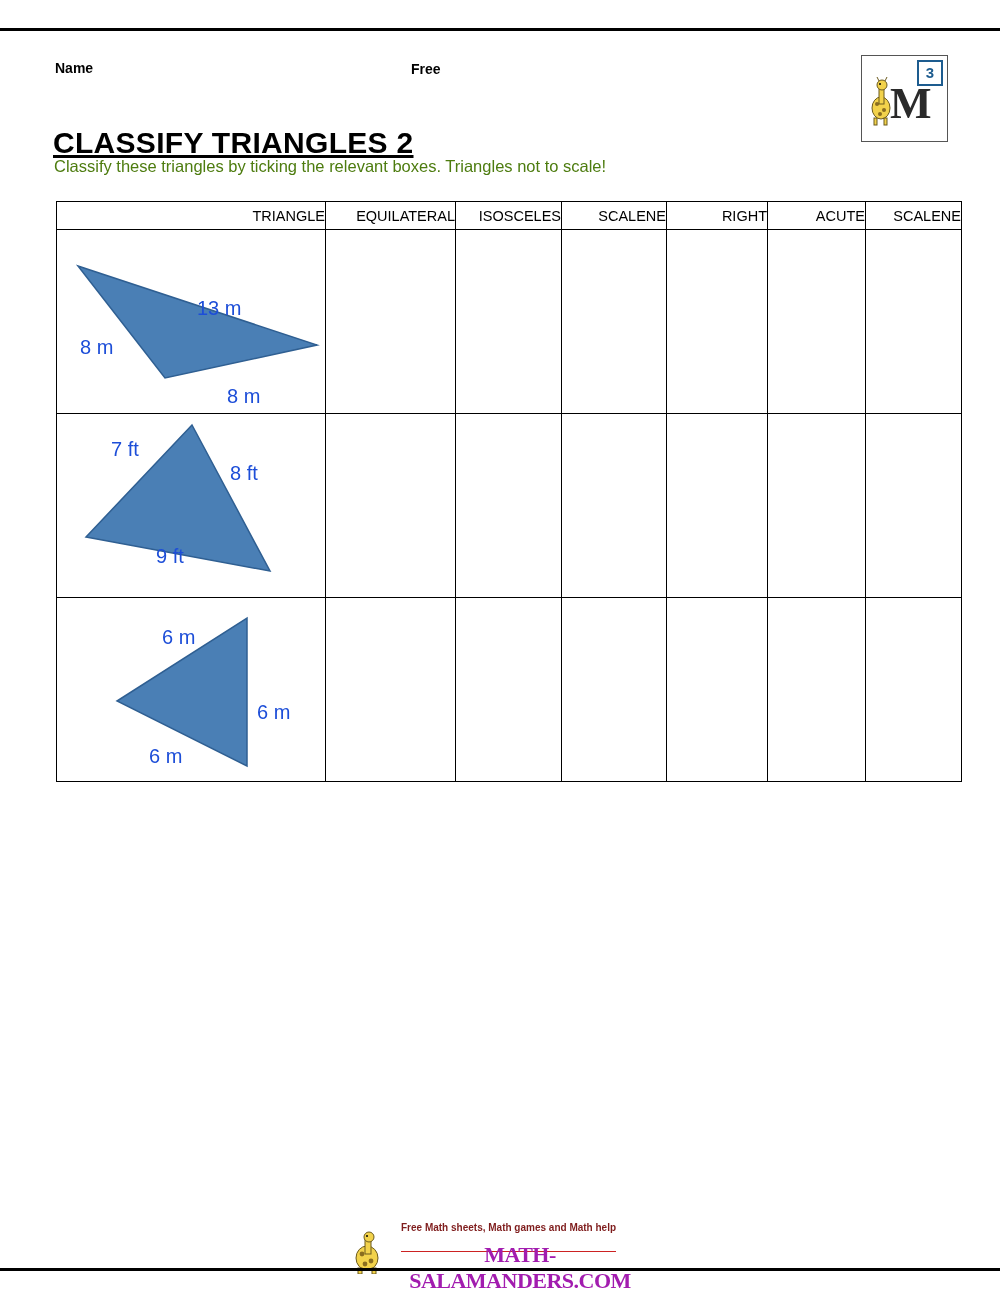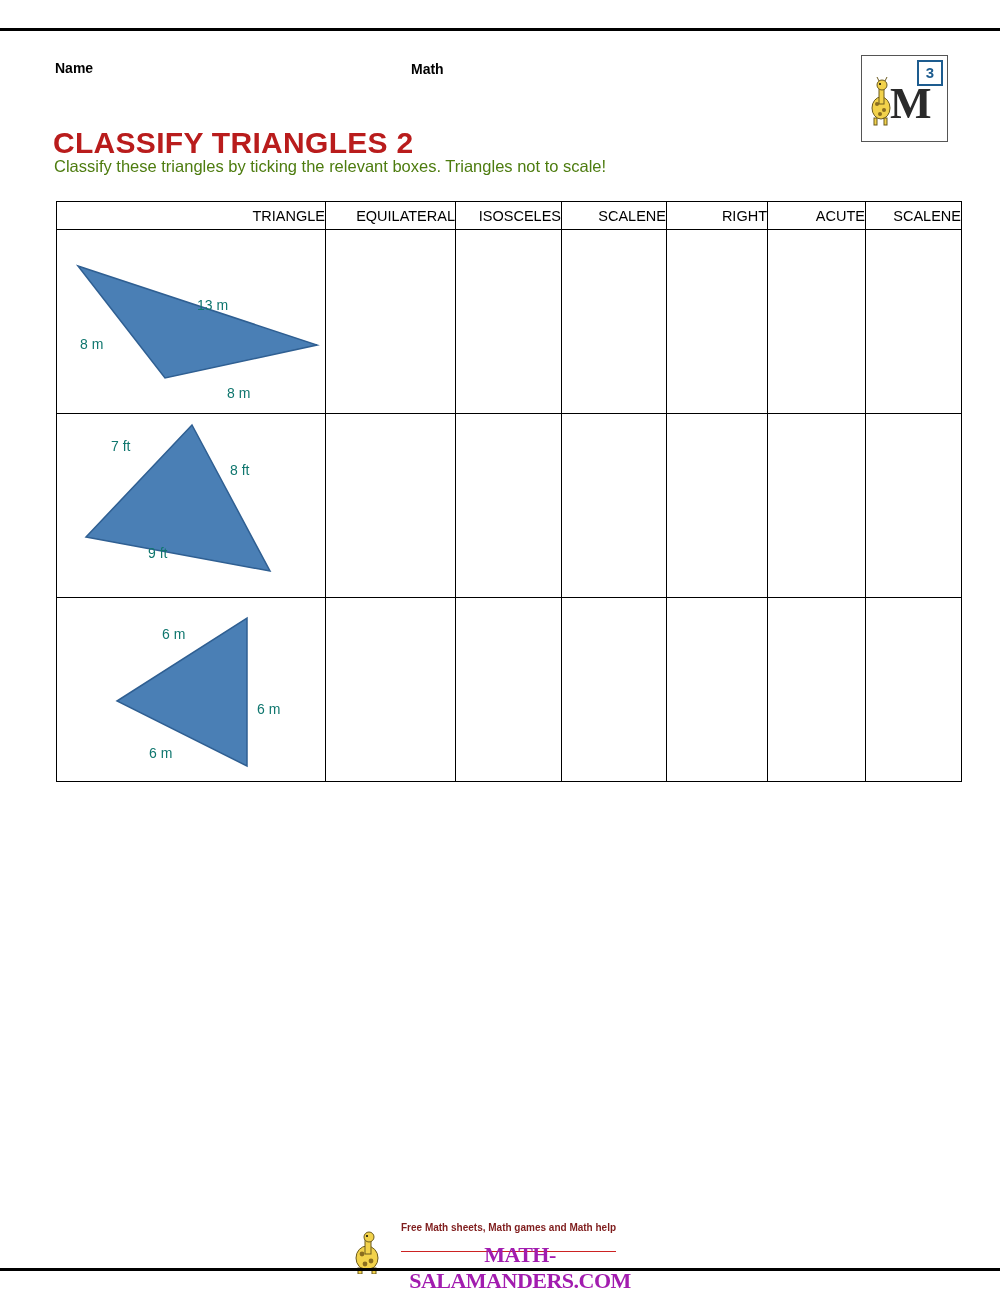--- a/index.html
+++ b/index.html
@@ -43,22 +43,23 @@
     top: 61px;
     left: 411px;
     font-size: 14px;
     font-weight: bold;
   }
   .worksheet-title {
     position: absolute;
     top: 106px;
     left: 53px;
     font-size: 30px;
-    color: #b91c1c;
+    color: #000000;
     letter-spacing: 0.3px;
+    text-decoration: underline;
   }
   .instructions {
     position: absolute;
     top: 157px;
     left: 54px;
     font-size: 16.5px;
     color: #4d7c0f;
   }
   
   .logo-box {
@@ -139,22 +140,22 @@
     height: 183px;
     vertical-align: top;
   }
   .tri-cell svg {
     display: block;
   }
   .tick-cell { background: #ffffff; }
 
   .label {
     position: absolute;
-    font-size: 14px;
-    color: #0f766e;
+    font-size: 20px;
+    color: #1d4ed8;
     white-space: nowrap;
   }
   
   .footer {
     position: absolute;
     top: 1222px;
     left: 0;
     width: 1000px;
     text-align: center;
   }
@@ -191,21 +192,21 @@
     width: 46px;
     height: 44px;
   }
 </style>
 </head>
 <body>
 
 <div class="top-rule"></div>
 
 <div class="name-label">Name</div>
-<div class="date-label">Math</div>
+<div class="date-label">Free</div>
 
 <h1 class="worksheet-title">CLASSIFY TRIANGLES 2</h1>
 <div class="instructions">Classify these triangles by ticking the relevant boxes. Triangles not to scale!</div>
 
 <div class="logo-box">
   <div class="logo-inner">
     <svg class="logo-giraffe" viewBox="0 0 26 52">
       <ellipse cx="13" cy="34" rx="9" ry="11" fill="#f2d24b" stroke="#6b5a1e" stroke-width="1"></ellipse>
       <circle cx="9" cy="30" r="2" fill="#8a6d1f"></circle>
       <circle cx="16" cy="36" r="2" fill="#8a6d1f"></circle>
@@ -265,21 +266,21 @@
 
 
 
     <tr>
       <td class="tri-cell">
         <svg width="268" height="182" viewBox="0 0 268 182">
           <polygon points="135,11 213,157 29,123" fill="#4a7fb5" stroke="#2f5f92" stroke-width="1.5"></polygon>
         </svg>
         <span class="label" style="left:54px; top:24px;">7 ft</span>
         <span class="label" style="left:173px; top:48px;">8 ft</span>
-        <span class="label" style="left:91px; top:131px;text-align:center;">9 ft</span>
+        <span class="label" style="left:99px; top:131px;text-align:center;">9 ft</span>
       </td>
       <td class="tick-cell"></td>
       <td class="tick-cell"></td>
       <td class="tick-cell"></td>
       <td class="tick-cell"></td>
       <td class="tick-cell"></td>
       <td class="tick-cell"></td>
     </tr>
 
     <tr>

